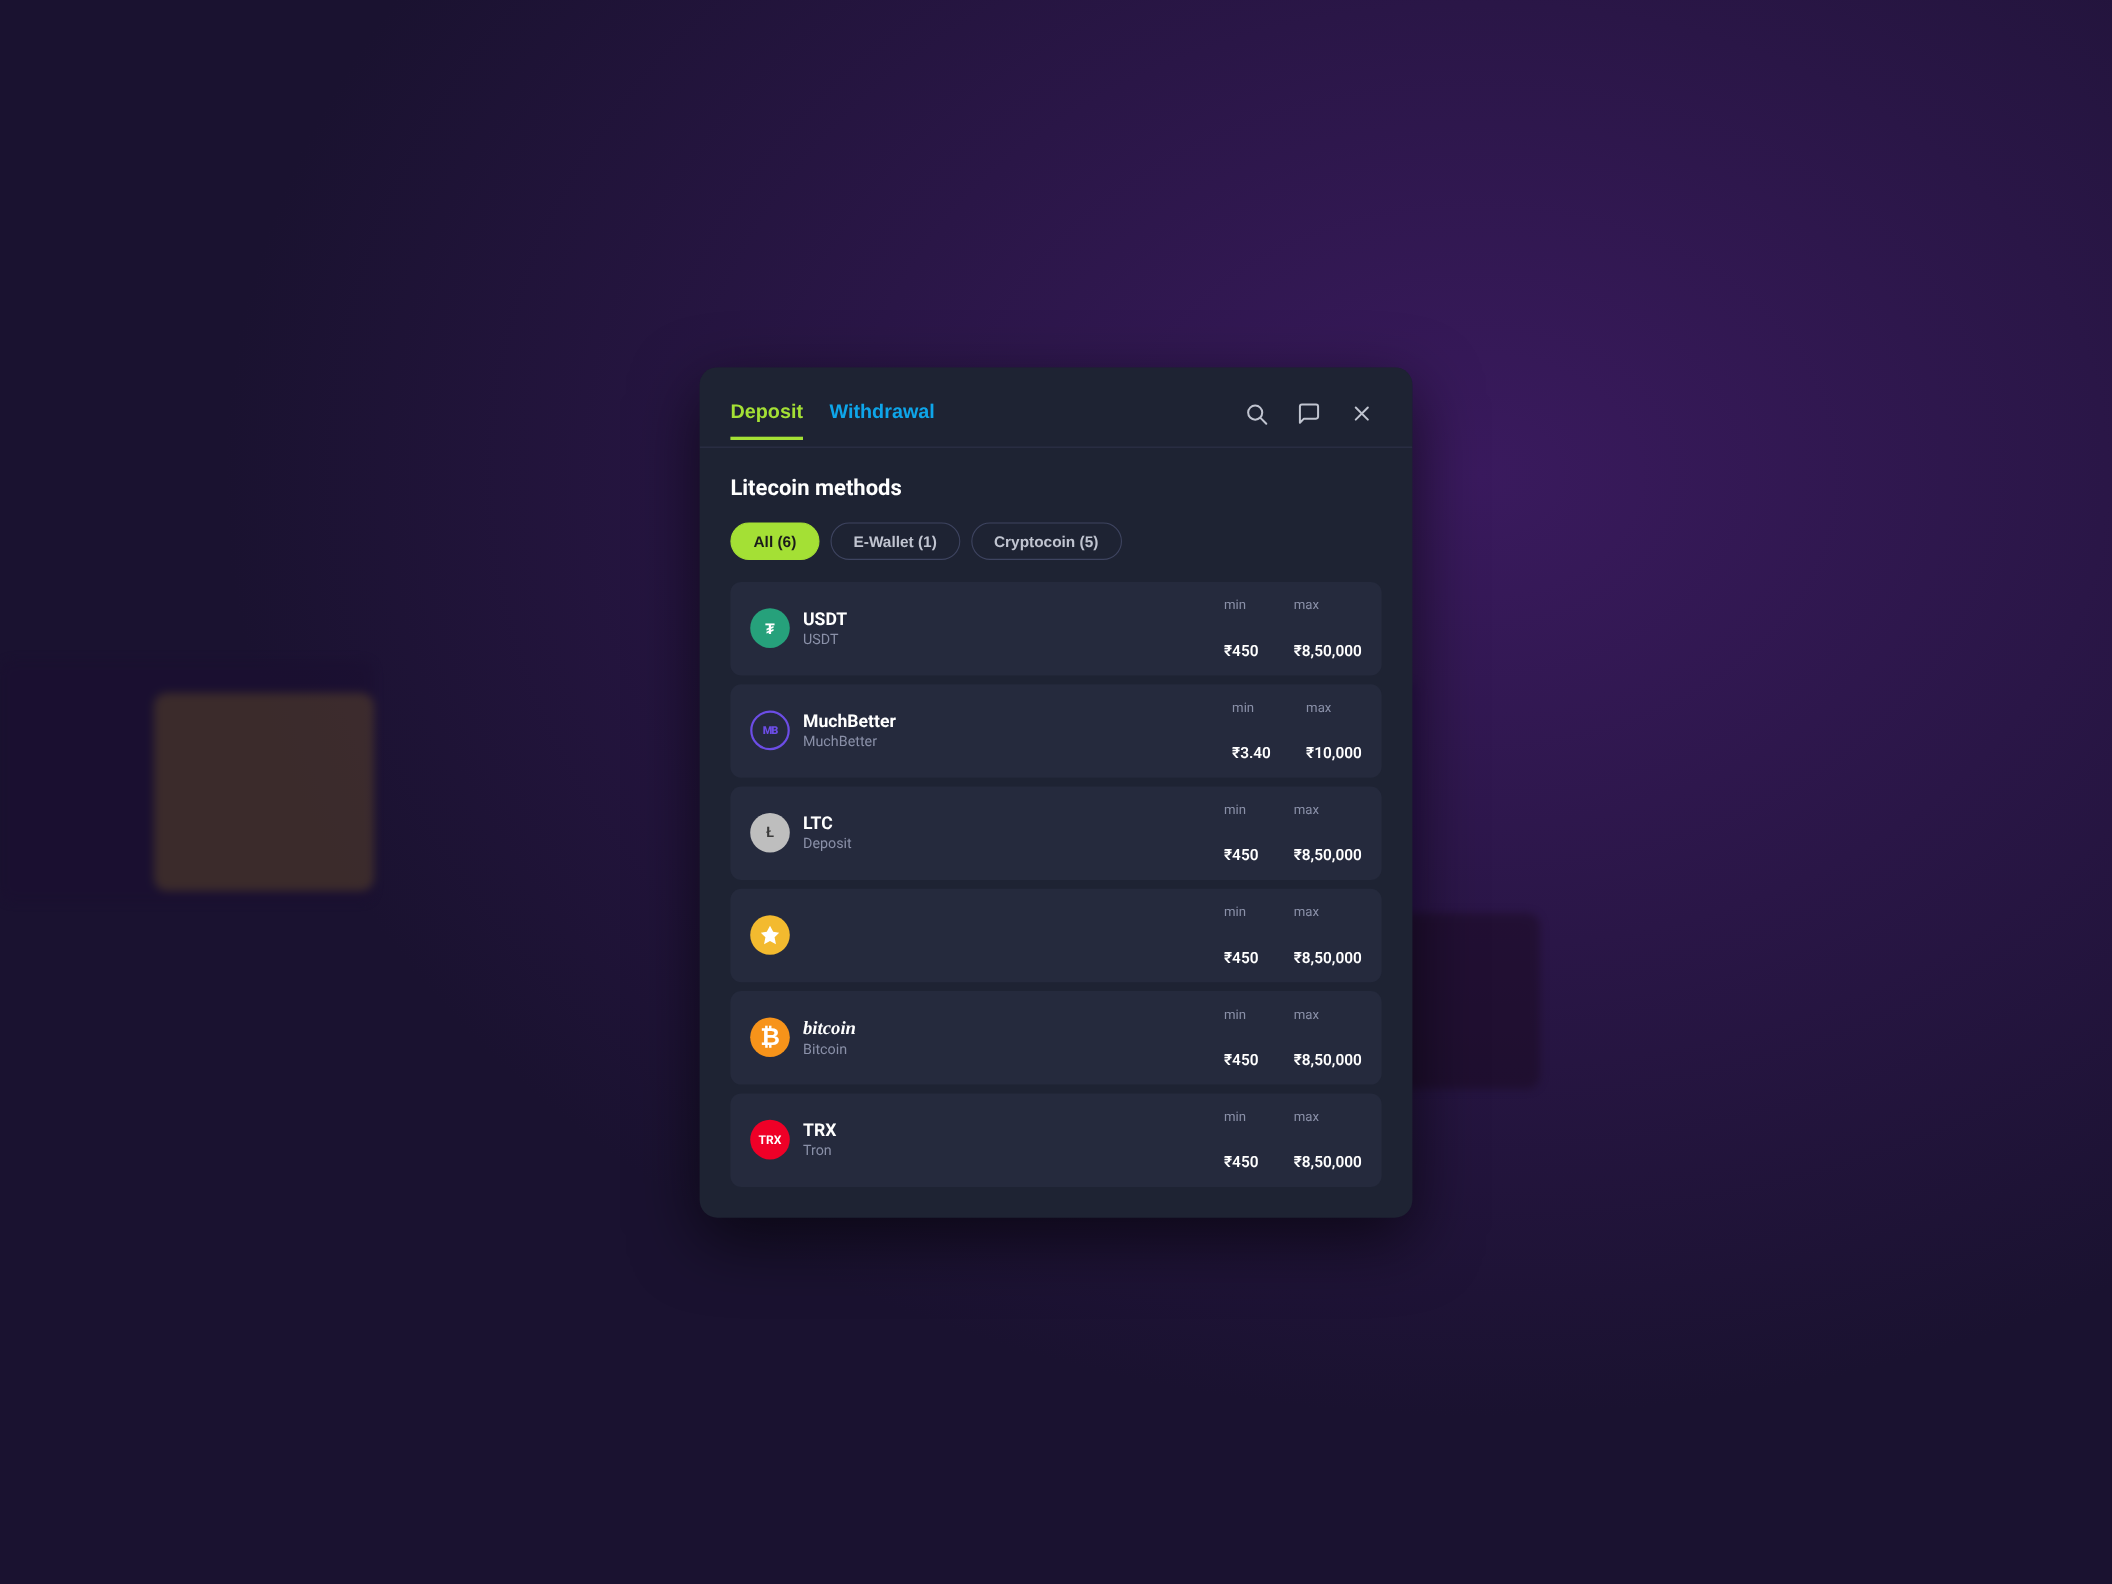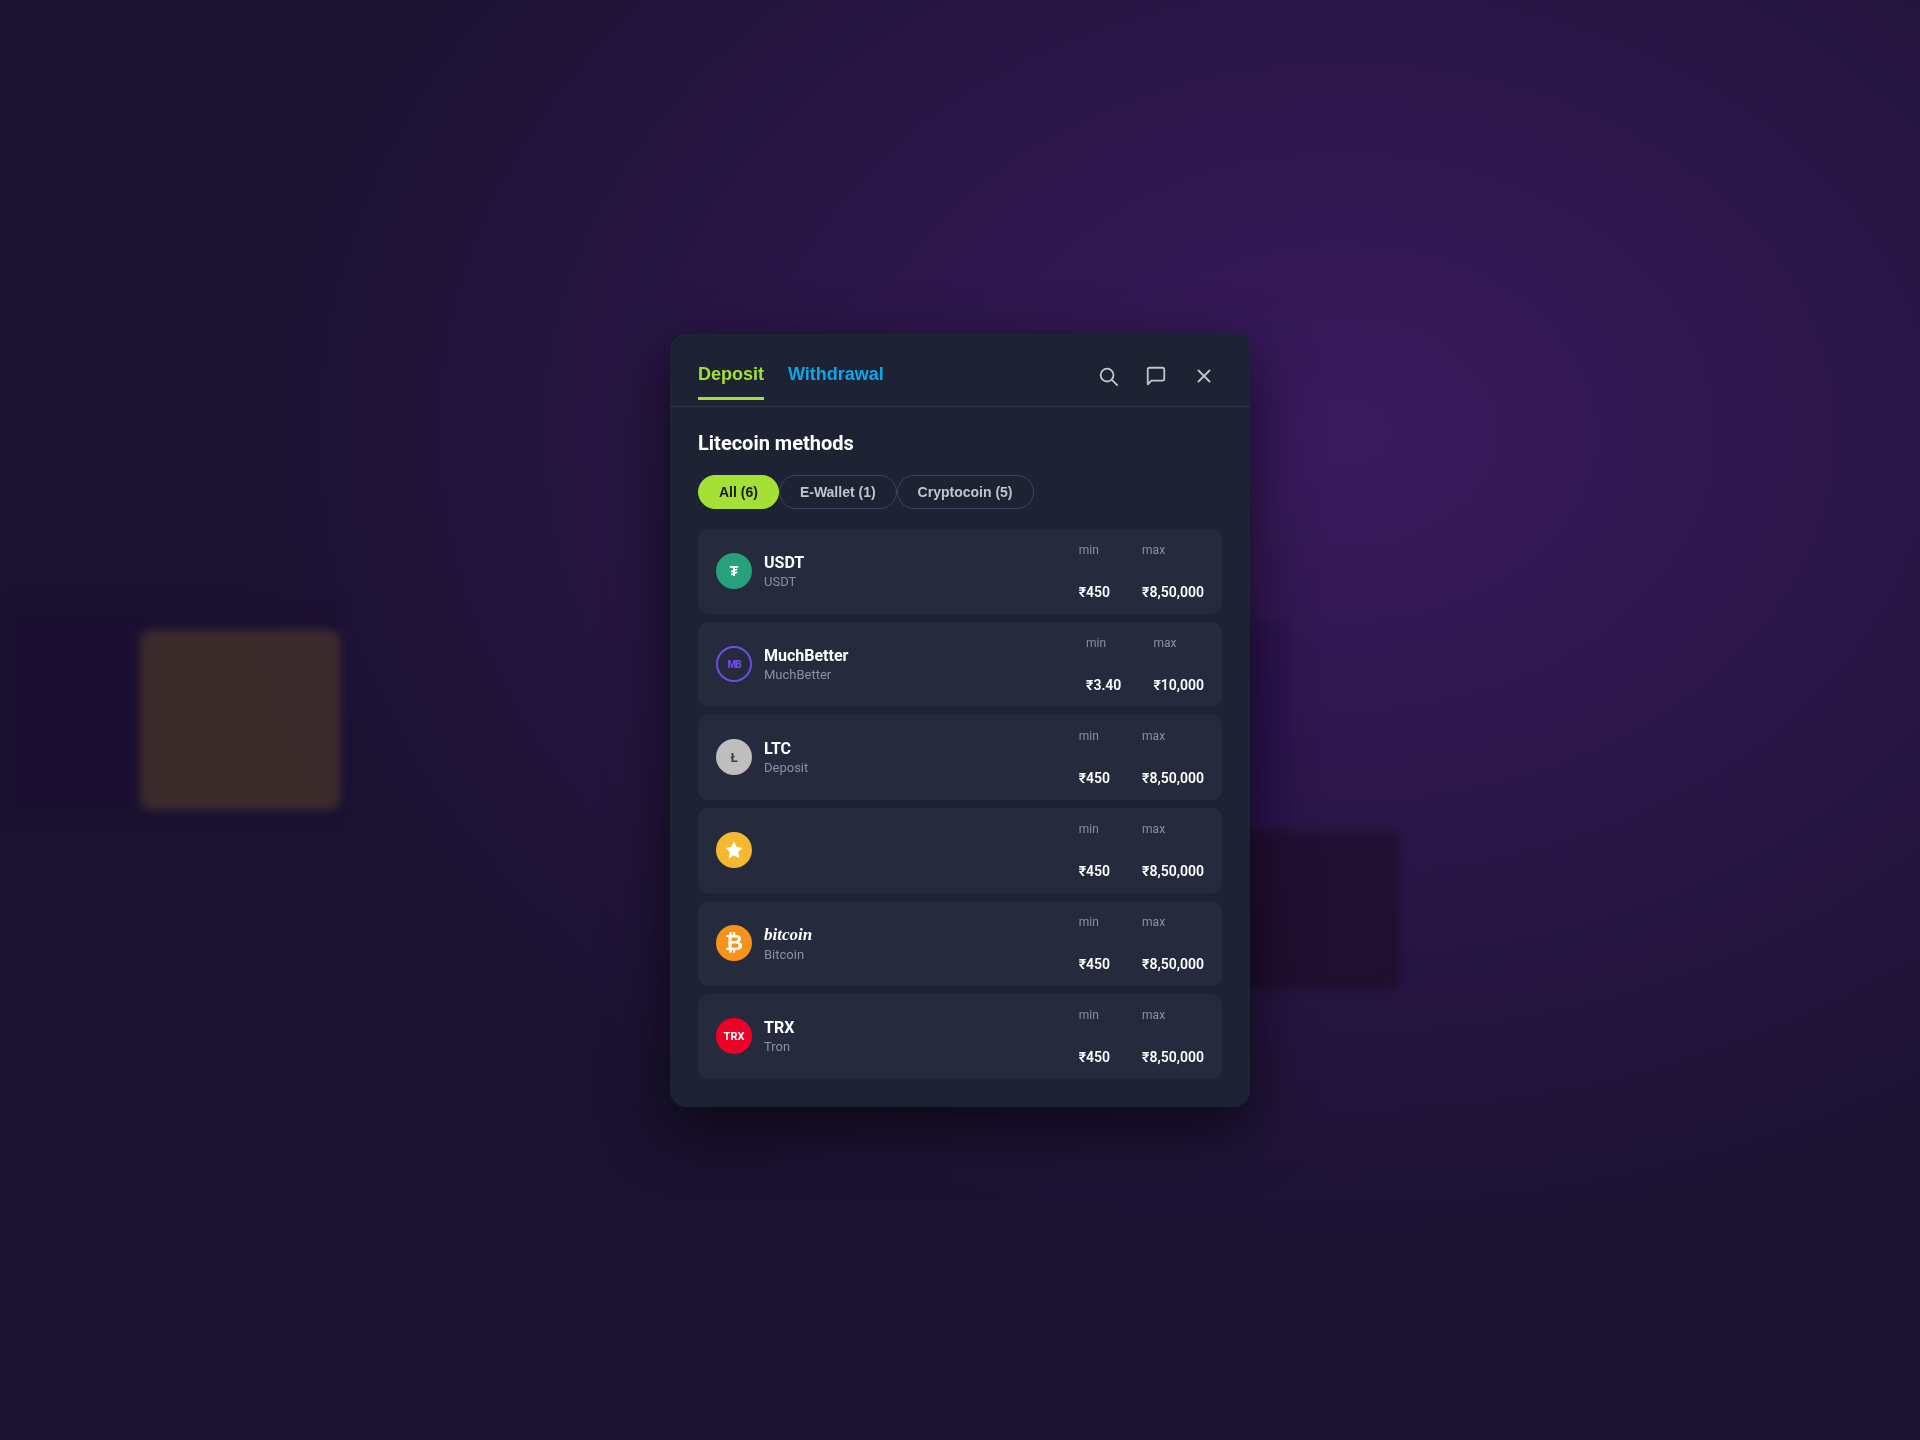--- a/index.html
+++ b/index.html
@@ -45,21 +45,21 @@
       display: flex;
       align-items: center;
       justify-content: center;
       width: 100%;
       height: 100%;
     }
 
     .modal {
       background: #1e2333;
       border-radius: 16px;
-      width: 580px;
+      width: 648px;
       min-height: 560px;
       overflow: hidden;
       box-shadow: 0 20px 60px rgba(0,0,0,0.6);
     }
 
     
     .modal-header {
       display: flex;
       align-items: center;
       padding: 24px 28px 0 28px;
@@ -124,20 +124,21 @@
     .section-title {
       font-size: 20px;
       font-weight: 700;
       color: #ffffff;
       margin-bottom: 20px;
     }
 
     
     .filter-row {
       display: flex;
+      gap: 10px;
       margin-bottom: 20px;
     }
 
     .filter-btn {
       padding: 8px 20px;
       border-radius: 24px;
       font-size: 14px;
       font-weight: 600;
       cursor: pointer;
       border: 1.5px solid transparent;

